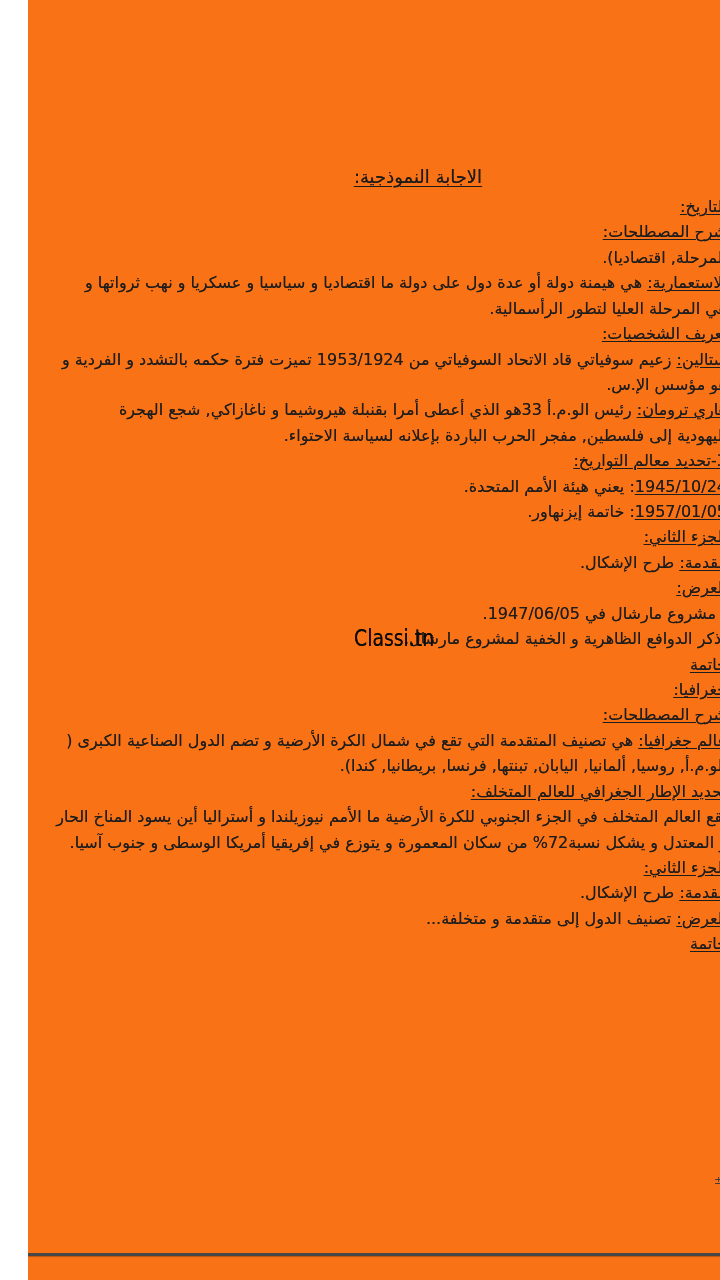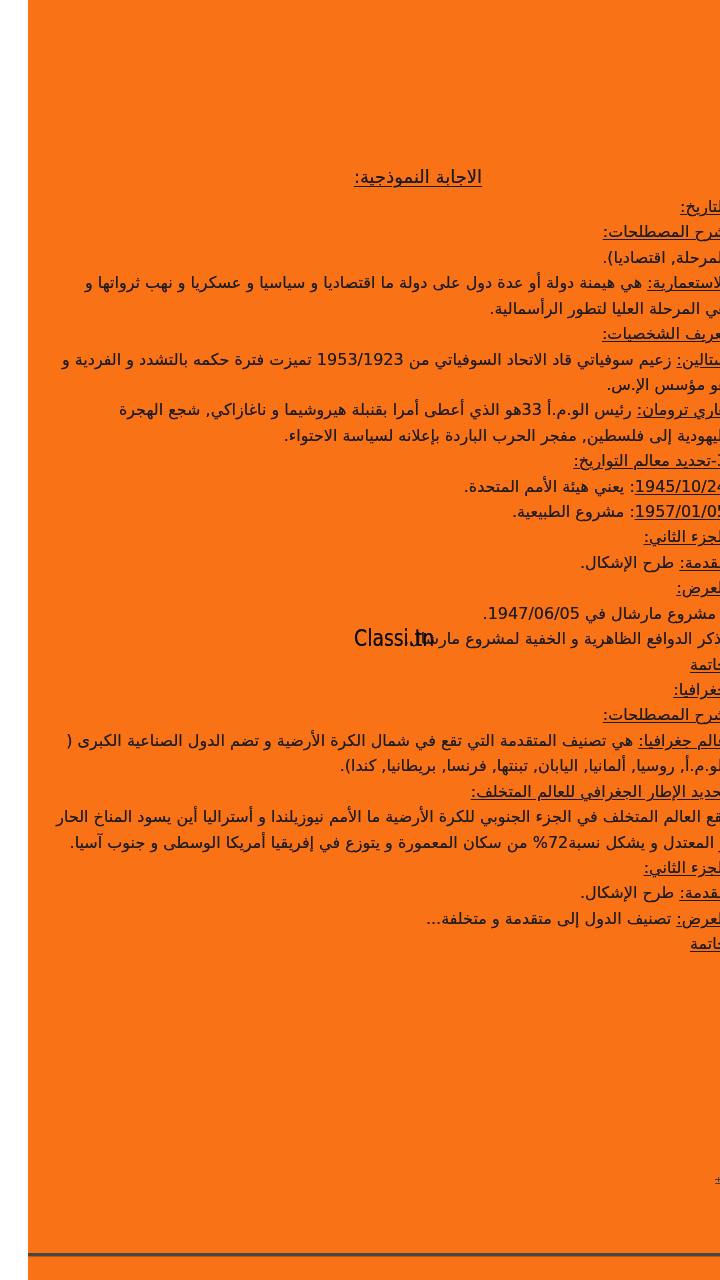--- a/index.html
+++ b/index.html
@@ -92,27 +92,27 @@
 <div class="page">
   <h1 class="doc-title">الاجابة النموذجية:</h1>
 
   <div class="doc-body" id="doc-body">
       <p class="line"><span class="seg u">التاريخ:</span></p>
       <p class="line"><span class="seg u">شرح المصطلحات:</span></p>
       <p class="line"><span class="seg">المرحلة, اقتصاديا).</span></p>
       <p class="line"><span class="seg u">الاستعمارية:</span><span class="seg"> هي هيمنة دولة أو عدة دول على دولة ما اقتصاديا و سياسيا و عسكريا و نهب ثرواتها و</span></p>
       <p class="line"><span class="seg">هي المرحلة العليا لتطور الرأسمالية.</span></p>
       <p class="line"><span class="seg u">تعريف الشخصيات:</span></p>
-      <p class="line"><span class="seg u">ستالين:</span><span class="seg"> زعيم سوفياتي قاد الاتحاد السوفياتي من 1953/1923 تميزت فترة حكمه بالتشدد و الفردية و</span></p>
+      <p class="line"><span class="seg u">ستالين:</span><span class="seg"> زعيم سوفياتي قاد الاتحاد السوفياتي من 1953/1924 تميزت فترة حكمه بالتشدد و الفردية و</span></p>
       <p class="line"><span class="seg">هو مؤسس الإ.س.</span></p>
       <p class="line"><span class="seg u">هاري ترومان:</span><span class="seg"> رئيس الو.م.أ 33هو الذي أعطى أمرا بقنبلة هيروشيما و ناغازاكي, شجع الهجرة</span></p>
       <p class="line"><span class="seg">اليهودية إلى فلسطين, مفجر الحرب الباردة بإعلانه لسياسة الاحتواء.</span></p>
       <p class="line"><span class="seg u">3-تحديد معالم التواريخ:</span></p>
       <p class="line"><span class="seg u">1945/10/24</span><span class="seg">: يعني هيئة الأمم المتحدة.</span></p>
-      <p class="line"><span class="seg u">1957/01/05</span><span class="seg">: مشروع الطبيعية.</span></p>
+      <p class="line"><span class="seg u">1957/01/05</span><span class="seg">: خاتمة إيزنهاور.</span></p>
       <p class="line"><span class="seg u">الجزء الثاني:</span></p>
       <p class="line"><span class="seg u">مقدمة:</span><span class="seg"> طرح الإشكال.</span></p>
       <p class="line"><span class="seg u">العرض:</span></p>
       <p class="line"><span class="seg">- مشروع مارشال في 1947/06/05.</span></p>
       <p class="line"><span class="seg">-ذكر الدوافع الظاهرية و الخفية لمشروع مارشال.</span></p>
       <p class="line"><span class="seg u">خاتمة</span></p>
       <p class="line"><span class="seg u">جغرافيا:</span></p>
       <p class="line"><span class="seg u">شرح المصطلحات:</span></p>
       <p class="line"><span class="seg u">عالم جغرافيا:</span><span class="seg"> هي تصنيف المتقدمة التي تقع في شمال الكرة الأرضية و تضم الدول الصناعية الكبرى (</span></p>
       <p class="line"><span class="seg">الو.م.أ, روسيا, ألمانيا, اليابان, تبنتها, فرنسا, بريطانيا, كندا).</span></p>

